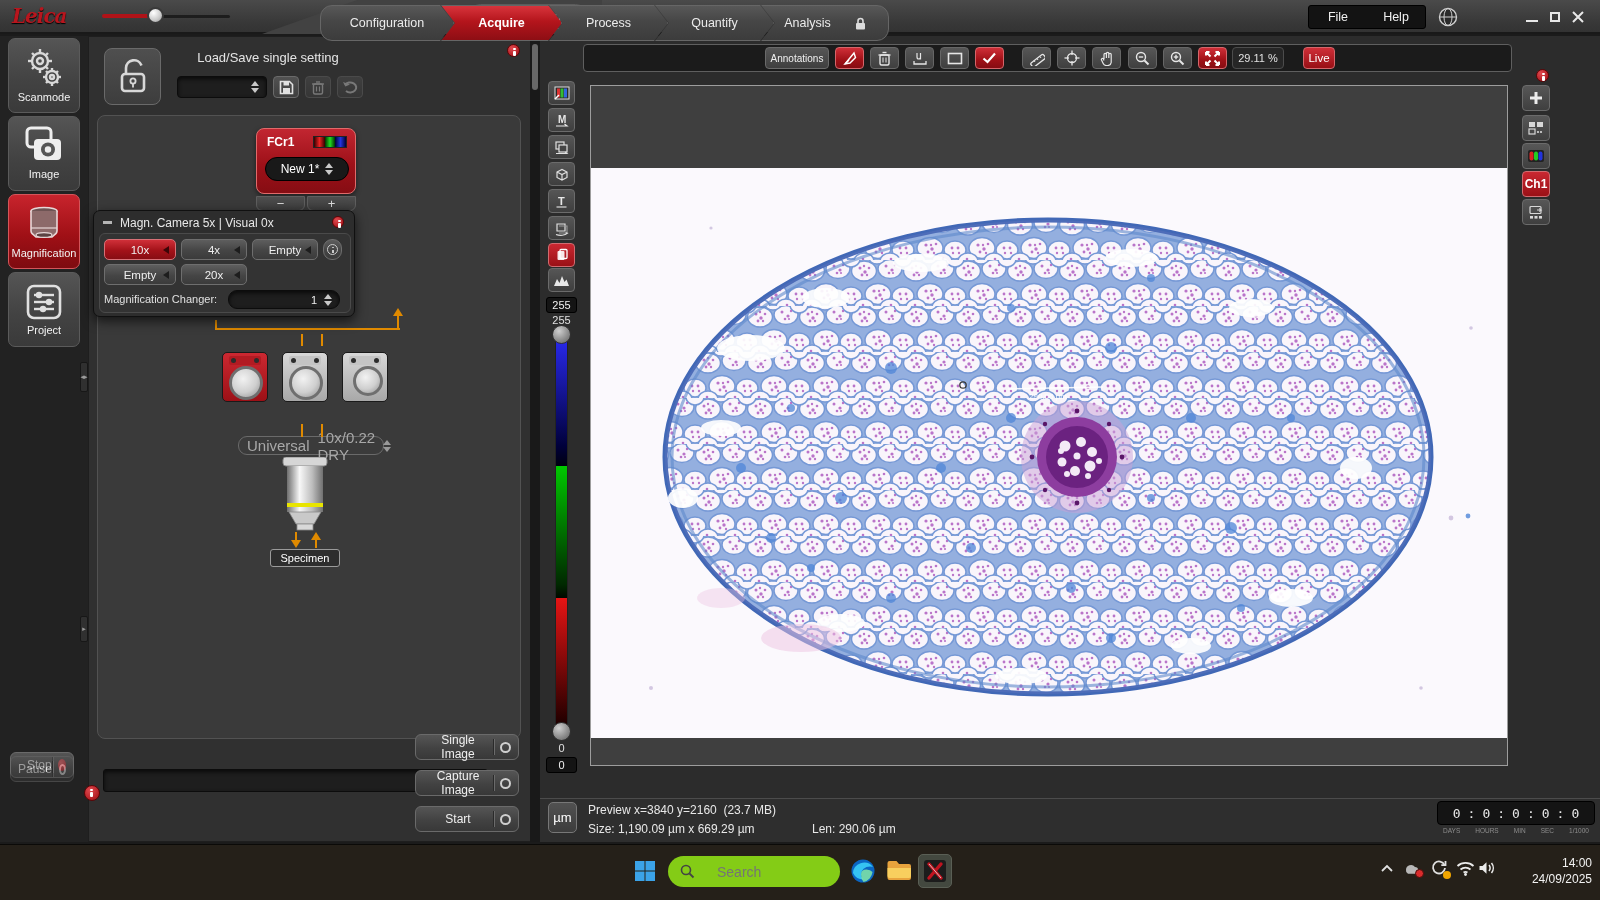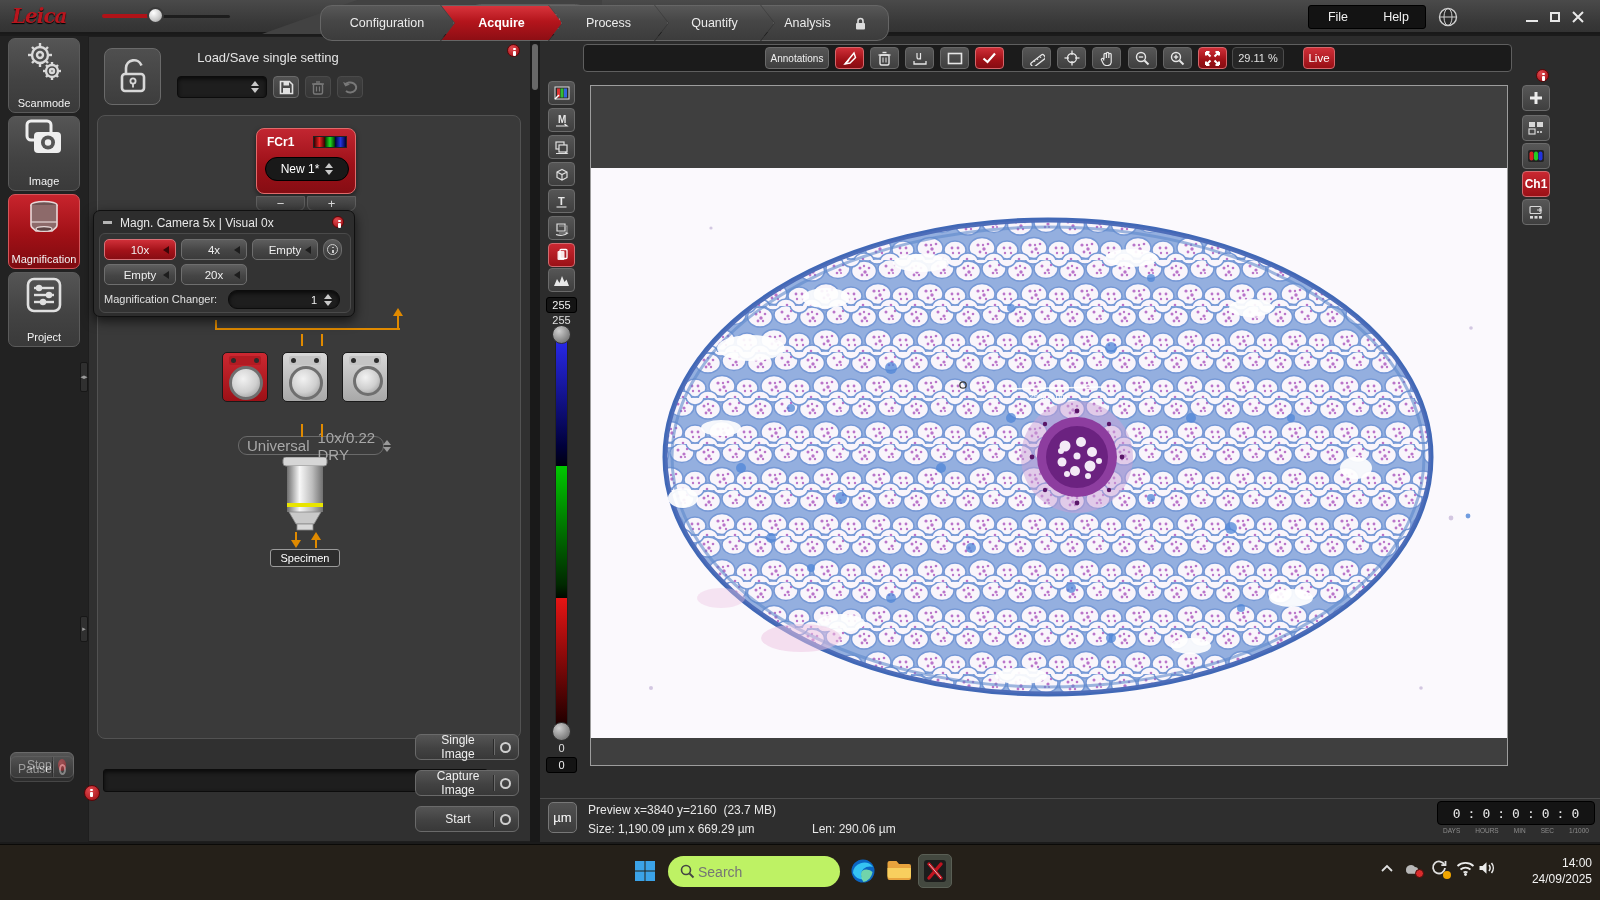--- a/index.html
+++ b/index.html
@@ -30,21 +30,21 @@
   .tab.active{background:linear-gradient(180deg,#d8343c,#b4151c 45%,#8d0e14);color:#fff;font-weight:bold;}
   .filehelp{left:1308px;top:5px;width:118px;height:24px;background:#131313;border:1px solid #000;border-radius:3px;
      display:flex;align-items:center;}
   .filehelp span{flex:1;text-align:center;font-size:12.5px;color:#f0f0f0;cursor:default;}
   .winbtns{left:1498px;top:8px;width:86px;height:18px;display:flex;gap:12px;align-items:center;justify-content:flex-end;}
 
   
   .leftrail{left:0;top:36px;width:88px;height:806px;background:#222;}
   .side-item{left:8px;width:72px;height:75px;border-radius:7px;border:1px solid #5b5b5b;
      background:linear-gradient(180deg,#555,#434343 55%,#3a3a3a);
-     display:flex;flex-direction:column;align-items:center;justify-content:space-between;padding-bottom:3px;}
+     display:flex;flex-direction:column;align-items:center;justify-content:center;padding-bottom:3px;}
   .side-item .lbl{font-size:11px;color:#f2f2f2;}
   .side-item.active{background:linear-gradient(180deg,#c8242d,#a01016 55%,#7e0b10);border-color:#d4555a;}
   .splitter{left:80px;width:8px;height:30px;background:#303030;border:1px solid #171717;border-radius:2px;
      display:flex;align-items:center;justify-content:center;color:#9a9a9a;font-size:7px;}
 
   
   .panel{left:88px;top:36px;width:444px;height:806px;background:#303030;border:1px solid #1e1e1e;}
   .lockbtn{left:104px;top:48px;width:57px;height:57px;border-radius:8px;border:1px solid #6a6a6a;
      background:linear-gradient(180deg,#4f4f4f,#3d3d3d);display:flex;align-items:center;justify-content:center;}
   .panel-title{left:168px;top:50px;width:200px;text-align:center;font-size:13px;color:#e4e4e4;}
@@ -120,21 +120,21 @@
      background:linear-gradient(180deg,#515151,#3c3c3c);display:flex;align-items:center;justify-content:center;font-size:13px;color:#fff;}
   .sttext{color:#e8e8e8;font-size:12px;white-space:pre;}
   .timerbox{left:1437px;top:801px;width:158px;height:24px;background:#141414;border:1px solid #000;border-radius:4px;
      display:flex;align-items:center;justify-content:center;gap:7px;color:#e8e8e8;
      font-family:"DejaVu Sans Mono",monospace;font-size:13px;}
   .timerlabels{left:1437px;top:827px;width:158px;display:flex;justify-content:space-between;padding:0 6px;
      color:#8d8d8d;font-size:6.5px;}
 
   
   .taskbar{left:0;top:844px;width:1600px;height:56px;background:#252019;border-top:1px solid #0b0a08;}
-  .searchpill{left:668px;top:856px;width:172px;height:31px;background:#bef264;border-radius:16px;display:flex;align-items:center;padding:0 12px;gap:1px;}
+  .searchpill{left:668px;top:856px;width:172px;height:31px;background:#84cc16;border-radius:16px;display:flex;align-items:center;padding:0 12px;gap:20px;}
   .searchpill input{border:none;outline:none;background:transparent;font-size:14px;color:#333;width:110px;font-family:"Liberation Sans",sans-serif;}
   .tb-app{top:854px;width:34px;height:34px;border-radius:5px;display:flex;align-items:center;justify-content:center;}
   .clock{left:1498px;top:855px;width:94px;text-align:right;color:#f2f2f2;font-size:12px;line-height:16px;}
 
   .spin{display:flex;flex-direction:column;gap:2px;align-items:center;}
   .tri-up{width:0;height:0;border-left:4px solid transparent;border-right:4px solid transparent;border-bottom:5px solid #c9c9c9;}
   .tri-dn{width:0;height:0;border-left:4px solid transparent;border-right:4px solid transparent;border-top:5px solid #c9c9c9;}
   .oarrow-up{width:0;height:0;border-left:5px solid transparent;border-right:5px solid transparent;border-bottom:8px solid #e08a00;}
   .oarrow-dn{width:0;height:0;border-left:5px solid transparent;border-right:5px solid transparent;border-top:8px solid #e08a00;}
 </style>

